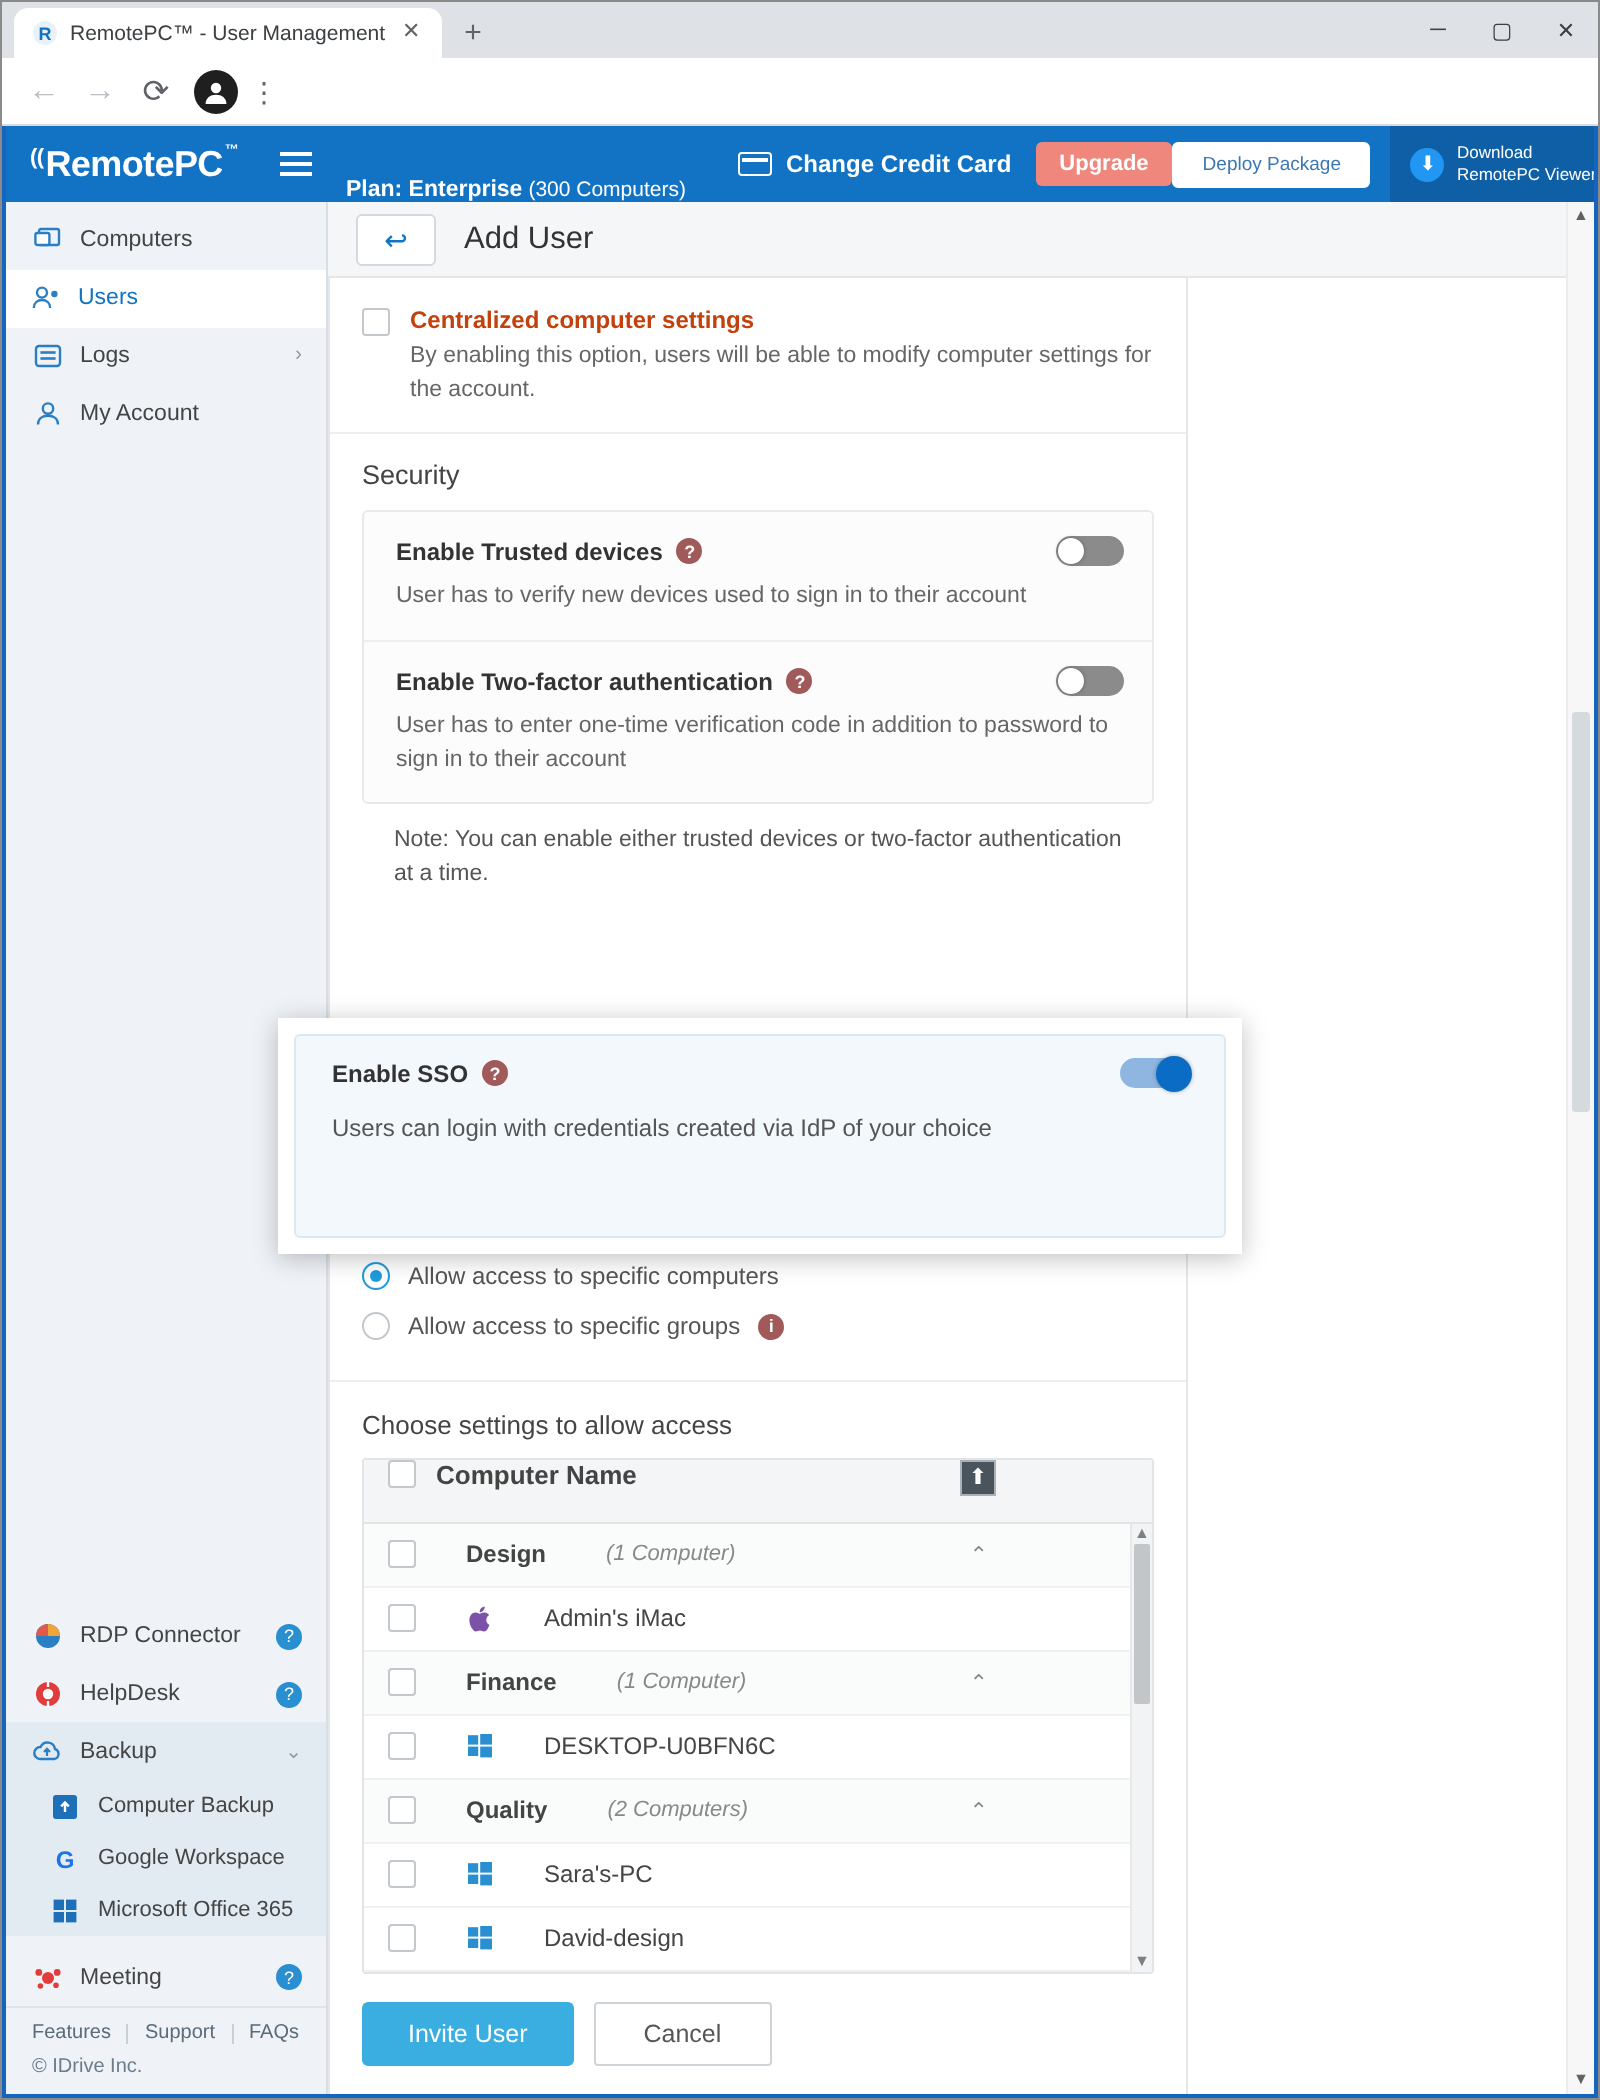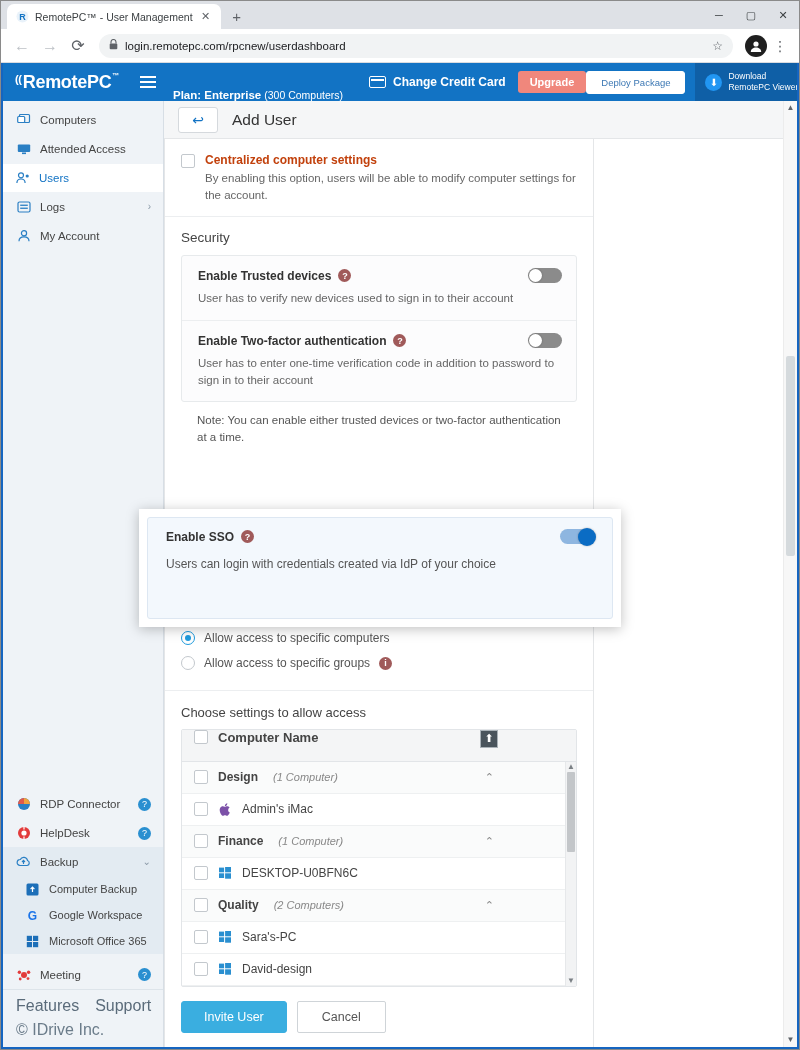--- a/index.html
+++ b/index.html
@@ -227,21 +227,21 @@
   .side-subitem {
     height: 26px;
     display: flex; align-items: center;
     padding-left: 22px; gap: 9px;
     color: #444; font-size: 11px;
   }
   .side-subitem .ico { width: 15px; flex: none; display: flex; align-items: center; justify-content: center; }
   .side-footer {
     border-top: 1px solid #dde4ea;
     padding: 7px 0 6px 13px;
-    font-size: 16px; color: #5a6b7a;
+    font-size: 10px; color: #5a6b7a;
   }
   .side-footer .links { display: flex; align-items: center; gap: 0; }
   .side-footer .links span { padding: 0 8px; }
   .side-footer .links span:first-child { padding-left: 0; }
   .side-footer .links .div { width: 1px; height: 10px; background: #c6d0d8; padding: 0; }
   .side-footer .copy { margin-top: 6px; color: #6b7c8a; }
 
   
   .content-col {
     flex: 1 1 auto; min-width: 0;
@@ -390,21 +390,21 @@
   .upload-icon {
     width: 18px; height: 18px;
     background: #4a545c; border: 1px solid #aab2b8;
     display: flex; align-items: center; justify-content: center;
     color: #fff; font-size: 11px; flex: none;
     margin-right: 68px;
   }
   .tbl-body { position: relative; }
   .tbl-row {
     height: 32px; display: flex; align-items: center;
-    padding: 0 10px 0 12px; gap: 10px;
+    padding: 0 10px 0 12px; gap: 25px;
     border-bottom: 1px solid #eef0f1;
     font-size: 12px; color: #444;
   }
   .tbl-row.group { background: #fafbfb; }
   .tbl-row:last-child { border-bottom: none; }
   .grp-name { font-weight: bold; color: #444; font-size: 12px; }
   .grp-count { color: #888; font-style: italic; font-size: 11px; margin-left: 5px; }
   .tbl-row .fill { flex: 1 1 auto; }
   .chev-up { color: #888; font-size: 11px; margin-right: 72px; }
   .os-icon { width: 14px; flex: none; display: flex; align-items: center; justify-content: center; }
@@ -477,30 +477,20 @@
       <div class="win-btn">─</div>
       <div class="win-btn">▢</div>
       <div class="win-btn close">✕</div>
     </div>
   </div>
 
   <div class="chrome-toolbar">
     <div class="nav-btn disabled">←</div>
     <div class="nav-btn disabled">→</div>
     <div class="nav-btn">⟳</div>
-    <div class="omnibox">
-      <span class="lock">
-        <svg width="9" height="11" viewBox="0 0 9 11">
-            <path d="M2 4.5V3a2.5 2.5 0 015 0v1.5" fill="none" stroke="#5f6368" stroke-width="1.1"></path>
-            <rect x="0.7" y="4.5" width="7.6" height="5.8" rx="1" fill="#5f6368"></rect>
-          </svg>
-      </span>
-      <span class="url">login.remotepc.com/rpcnew/userdashboard</span>
-      <span class="star">☆</span>
-    </div>
     <div class="profile-avatar">
       <svg width="14" height="14" viewBox="0 0 14 14">
           <circle cx="7" cy="5" r="2.6" fill="#fff"></circle>
           <path d="M1.8 13c0-3 2.4-4.6 5.2-4.6S12.2 10 12.2 13" fill="#fff"></path>
         </svg>
     </div>
     <div class="chrome-menu">⋮</div>
   </div>
 
   <div class="viewport">
@@ -548,29 +538,20 @@
           <div class="side-item">
             <span class="ico">
               <svg width="14" height="14" viewBox="0 0 14 14">
                   <rect x="2.5" y="1.5" width="10" height="8" rx="1" fill="none" stroke="#2a7fc4" stroke-width="1.2"></rect>
                   <rect x="0.7" y="3.5" width="7" height="6" rx="1" fill="#fff" stroke="#2a7fc4" stroke-width="1.2"></rect>
                 </svg>
             </span>
             <span class="lbl">Computers</span>
           </div>
 
-          <div class="side-item">
-            <span class="ico">
-              <svg width="14" height="14" viewBox="0 0 14 14">
-                  <rect x="0.8" y="2.5" width="12.4" height="7.5" rx="1" fill="#2a7fc4"></rect>
-                  <rect x="5" y="10.5" width="4" height="1.6" fill="#2a7fc4"></rect>
-                </svg>
-            </span>
-            <span class="lbl">Attended Access</span>
-          </div>
 
           <div class="side-item active">
             <span class="ico">
               <svg width="14" height="14" viewBox="0 0 14 14">
                   <circle cx="5" cy="4.3" r="2.5" fill="none" stroke="#2a7fc4" stroke-width="1.2"></circle>
                   <path d="M0.9 12c0-2.6 1.9-4 4.1-4s4.1 1.4 4.1 4" fill="none" stroke="#2a7fc4" stroke-width="1.2"></path>
                   <circle cx="11.2" cy="5" r="1.6" fill="#2a7fc4"></circle>
                 </svg>
             </span>
             <span class="lbl">Users</span>

